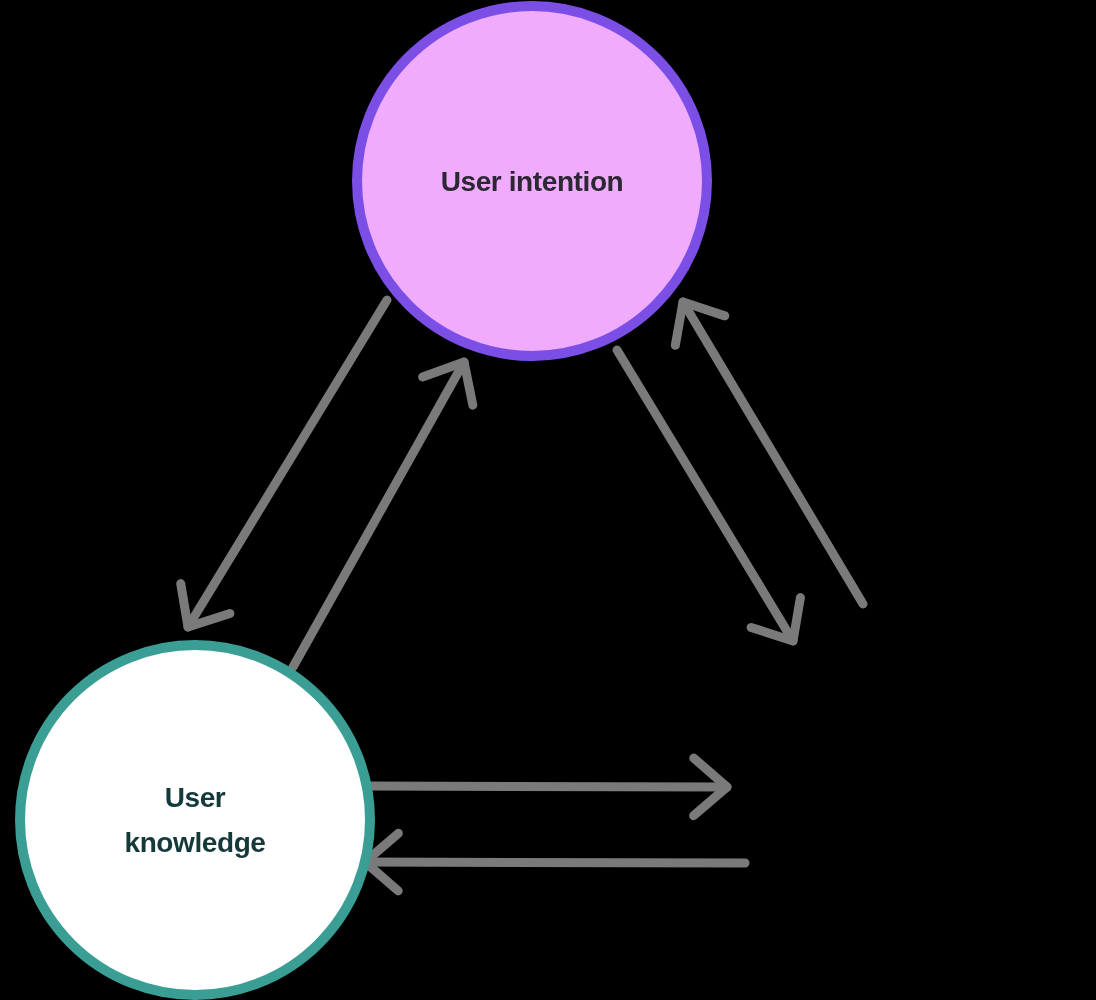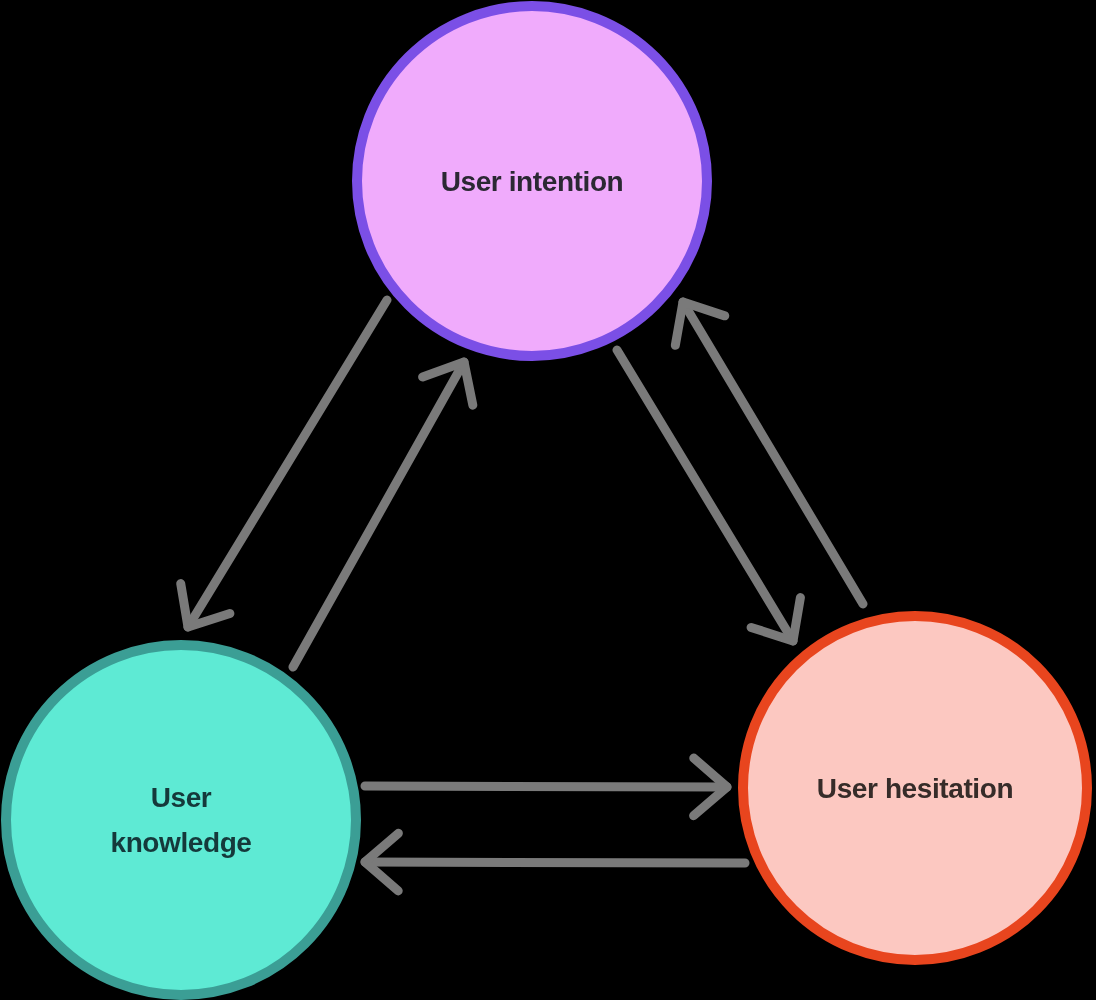--- a/index.html
+++ b/index.html
@@ -37,23 +37,23 @@
     line-height: 1.25;
   }
   .node-intention {
     left: 352px; top: 1px;
     width: 360px; height: 360px;
     background: #f0abfc;
     border: 10px solid #7b4fe6;
     color: #2b2833;
   }
   .node-knowledge {
-    left: 1px; top: 640px;
+    left: 15px; top: 640px;
     width: 360px; height: 360px;
-    background: #5eead4;
+    background: #ffffff;
     border: 10px solid #3b9e95;
     color: #15393b;
   }
   .node-knowledge .node-label {
     max-width: 175px;
     line-height: 1.62;
   }
   .node-hesitation {
     left: 738px; top: 611px;
     width: 354px; height: 354px;
@@ -84,17 +84,14 @@
   </svg>
 
   <div class="node node-intention">
     <span class="node-label">User intention</span>
   </div>
 
   <div class="node node-knowledge">
     <span class="node-label">User knowledge</span>
   </div>
 
-  <div class="node node-hesitation">
-    <span class="node-label">User hesitation</span>
-  </div>
 
 </div>
 
 </body></html>

